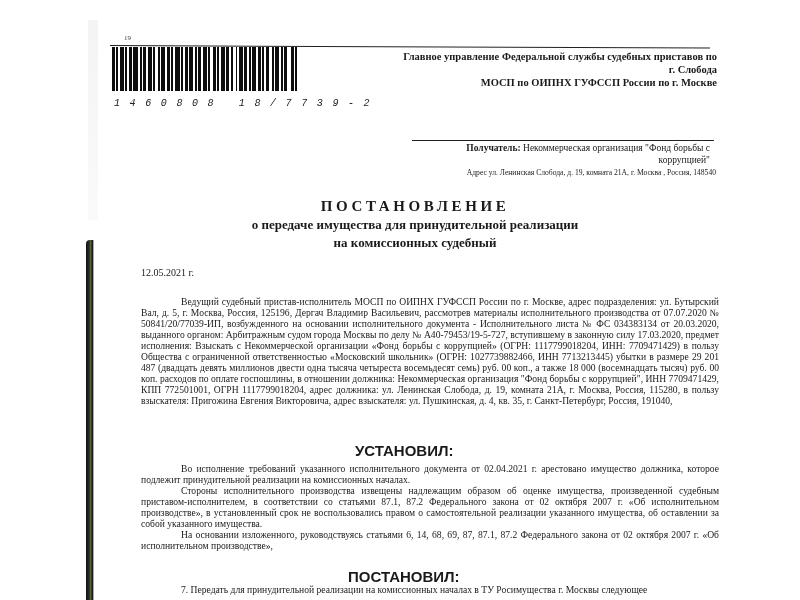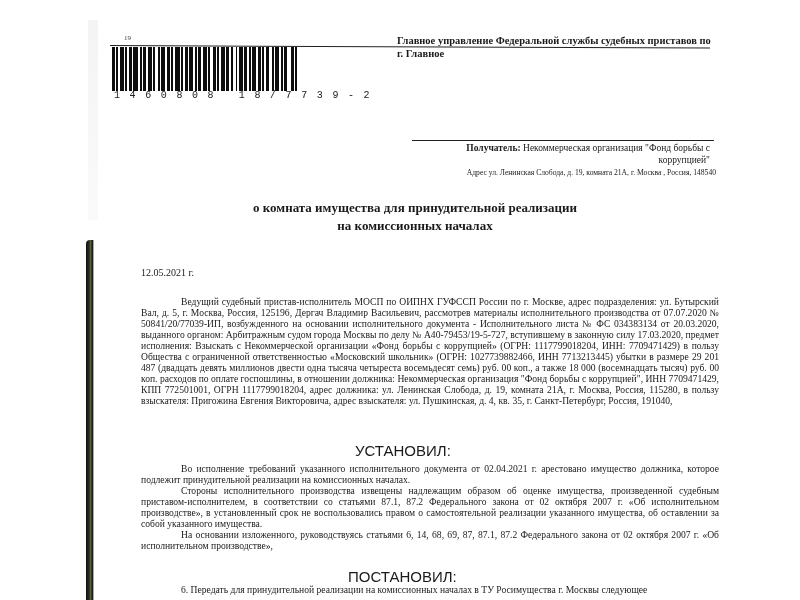--- a/index.html
+++ b/index.html
@@ -13,43 +13,43 @@
     position:absolute; left:86px; top:240px; width:8px; height:360px;
     background:linear-gradient(90deg,#111 0,#2a2a2a 40%,#5a6a3a 55%,#111 80%,#eee 100%);
     border-radius:4px 0 0 0;
   }
   .page-smudge { position:absolute; left:88px; top:20px; width:10px; height:200px; background:linear-gradient(180deg,#f4f4f4,#fafafa); }
   .tiny-mark { position:absolute; left:124px; top:34px; font-size:7px; color:#444; }
   .hr-top { position:absolute; left:110px; top:45px; width:600px; height:1px; background:#222; transform:rotate(0.25deg); transform-origin:left; }
   .barcode { position:absolute; left:112px; top:47px; height:44px; width:232px; display:flex; align-items:stretch; }
   .barcode span { display:block; background:#0d0d0d; height:100%; }
   .barcode i { display:block; height:100%; }
-  .barcode-num { position:absolute; left:114px; top:90px; font-family:"Liberation Mono", monospace; font-size:10px; letter-spacing:9.6px; color:#222; }
+  .barcode-num { position:absolute; left:114px; top:98px; font-family:"Liberation Mono", monospace; font-size:10px; letter-spacing:9.6px; color:#222;font-style:italic; }
 
-  .issuer { position:absolute; left:397px; top:34px; width:320px; text-align:left; line-height:13px; }
+  .issuer { position:absolute; left:397px; top:50px; width:320px; text-align:right; line-height:13px; }
   .issuer .l1 { font-size:10.5px; font-weight:bold; }
   .issuer .l2 { font-size:10.5px; font-weight:bold; }
   .issuer .l3 { font-size:10.5px; font-weight:bold; }
   .issuer .s { font-size:8.5px; line-height:11px; }
   .hr-mid { position:absolute; left:412px; top:140px; width:302px; height:1px; background:#222; }
   .recipient { position:absolute; left:440px; top:142px; width:270px; font-size:9.5px; text-align:right; line-height:12px; }
   .recipient b { font-weight:bold; }
   .recipient-addr { position:absolute; left:446px; top:168px; width:270px; font-size:7.6px; text-align:right; white-space:nowrap; }
 
   .title { position:absolute; left:190px; top:198px; width:450px; text-align:center; }
   .title .t1 { font-size:15px; font-weight:bold; letter-spacing:3.6px; }
   .title .t2 { font-size:13px; font-weight:bold; margin-top:2px; }
   .title .t3 { font-size:13px; font-weight:bold; margin-top:2px; }
   .date { position:absolute; left:141px; top:267px; font-size:10px; }
 
   .body { position:absolute; left:141px; width:578px; font-size:9.6px; line-height:11px; text-align:justify; }
   .body p { margin:0; }
   .ind { text-indent:40px; }
   .p1 { top:296px; }
-  .heading { position:absolute; font-size:15px; font-family:"Liberation Sans", sans-serif; }
+  .heading { position:absolute; font-size:15px; font-family:"Liberation Sans", sans-serif;font-weight:bold; }
   .h-ust { left:355px; top:442px; }
   .p2 { top:463px; }
   .h-post { left:348px; top:568px; }
   .p3 { top:584px; }
 </style>
 </head>
 <body>
 
 <div class="page-smudge"></div>
 <div class="edge-strip"></div>
@@ -137,46 +137,48 @@
     <span style="width:3px"></span>
     <i style="width:4px"></i>
     <span style="width:3px"></span>
     <i style="width:1px"></i>
     <span style="width:2px"></span>
 </div>
 <div class="barcode-num">1460808 18/7739-2</div>
 
 <div class="issuer">
   <div class="l1">Главное управление Федеральной службы судебных приставов по</div>
-  <div class="l2">г. Главное</div>
+  <div class="l2">г. Слобода</div>
+  <div class="l3">МОСП по ОИПНХ ГУФССП России по г. Москве</div>
 </div>
 <div class="hr-mid"></div>
 
 <div class="recipient">
   <b>Получатель:</b>
   <span>Некоммерческая организация "Фонд борьбы с коррупцией"</span>
 </div>
 <div class="recipient-addr">Адрес ул. Ленинская Слобода, д. 19, комната 21А, г. Москва , Россия, 148540</div>
 
 <div class="title">
-  <div class="t2">о комната имущества для принудительной реализации</div>
-  <div class="t3">на комиссионных началах</div>
+  <div class="t1">ПОСТАНОВЛЕНИЕ</div>
+  <div class="t2">о передаче имущества для принудительной реализации</div>
+  <div class="t3">на комиссионных судебный</div>
 </div>
 
 <div class="date">12.05.2021 г.</div>
 
 <div class="body p1">
   <p class="ind">Ведущий судебный пристав-исполнитель МОСП по ОИПНХ ГУФССП России по г. Москве, адрес подразделения: ул. Бутырский Вал, д. 5, г. Москва, Россия, 125196, Дергач Владимир Васильевич, рассмотрев материалы исполнительного производства от 07.07.2020 № 50841/20/77039-ИП, возбужденного на основании исполнительного документа - Исполнительного листа № ФС 034383134 от 20.03.2020, выданного органом: Арбитражным судом города Москвы по делу № А40-79453/19-5-727, вступившему в законную силу 17.03.2020, предмет исполнения: Взыскать с Некоммерческой организации «Фонд борьбы с коррупцией» (ОГРН: 1117799018204, ИНН: 7709471429) в пользу Общества с ограниченной ответственностью «Московский школьник» (ОГРН: 1027739882466, ИНН 7713213445) убытки в размере 29 201 487 (двадцать девять миллионов двести одна тысяча четыреста восемьдесят семь) руб. 00 коп., а также 18 000 (восемнадцать тысяч) руб. 00 коп. расходов по оплате госпошлины, в отношении должника: Некоммерческая организация "Фонд борьбы с коррупцией", ИНН 7709471429, КПП 772501001, ОГРН 1117799018204, адрес должника: ул. Ленинская Слобода, д. 19, комната 21А, г. Москва, Россия, 115280, в пользу взыскателя: Пригожина Евгения Викторовича, адрес взыскателя: ул. Пушкинская, д. 4, кв. 35, г. Санкт-Петербург, Россия, 191040,</p>
 </div>
 
 <div class="heading h-ust">УСТАНОВИЛ:</div>
 
 <div class="body p2">
   <p class="ind">Во исполнение требований указанного исполнительного документа от 02.04.2021 г. арестовано имущество должника, которое подлежит принудительной реализации на комиссионных началах.</p>
   <p class="ind">Стороны исполнительного производства извещены надлежащим образом об оценке имущества, произведенной судебным приставом-исполнителем, в соответствии со статьями 87.1, 87.2 Федерального закона от 02 октября 2007 г. «Об исполнительном производстве», в установленный срок не воспользовались правом о самостоятельной реализации указанного имущества, об оставлении за собой указанного имущества.</p>
   <p class="ind">На основании изложенного, руководствуясь статьями 6, 14, 68, 69, 87, 87.1, 87.2 Федерального закона от 02 октября 2007 г. «Об исполнительном производстве»,</p>
 </div>
 
 <div class="heading h-post">ПОСТАНОВИЛ:</div>
 
 <div class="body p3">
-  <p class="ind">6. Передать для принудительной реализации на комиссионных началах в ТУ Росимущества г. Москвы следующее</p>
+  <p class="ind">7. Передать для принудительной реализации на комиссионных началах в ТУ Росимущества г. Москвы следующее</p>
 </div>
 
 </body></html>

